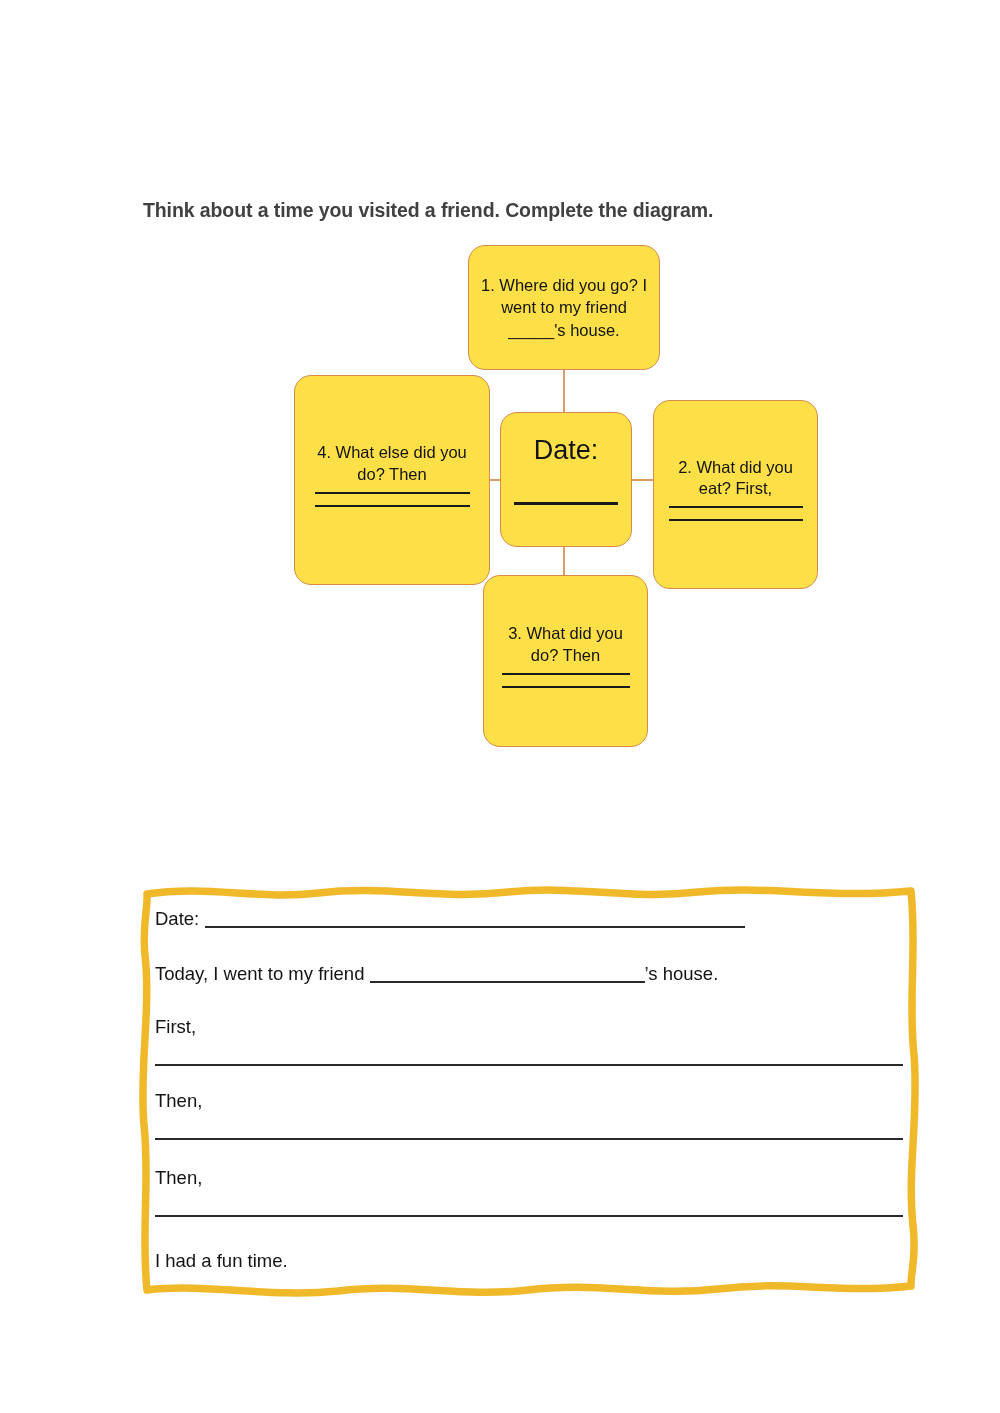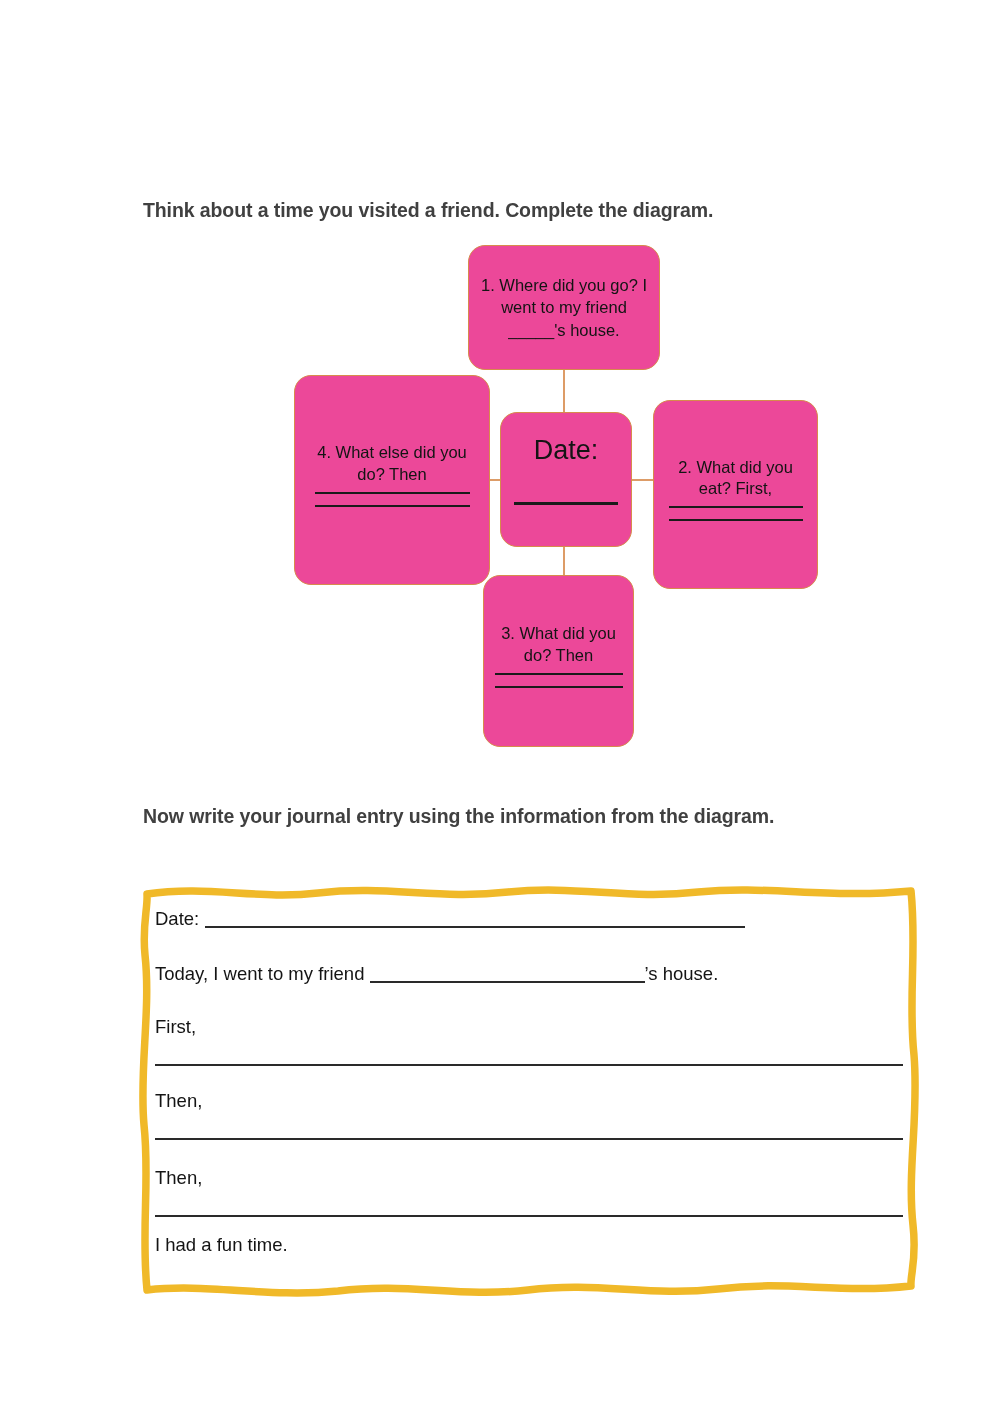--- a/index.html
+++ b/index.html
@@ -55,21 +55,21 @@
     position: absolute;
     left: 0; top: 0;
     width: 570px;
     height: 515px;
     pointer-events: none;
   }
 
   .node {
     position: absolute;
     box-sizing: border-box;
-    background: #ec4899;
+    background: #fde047;
     border: 1.7px solid #D78B4C;
     border-radius: 17px;
     display: flex;
     flex-direction: column;
     justify-content: center;
     align-items: center;
     z-index: 2;
   }
   .node .node-text {
     font-size: 16.5px;
@@ -136,21 +136,21 @@
     top: 165px;
     width: 165px;
     height: 189px;
   }
   #node-right .blank-line { width: 134px; }
 
   
   #node-bottom {
     left: 203px;
     top: 340px;
-    width: 151px;
+    width: 165px;
     height: 172px;
   }
   #node-bottom .blank-line { width: 128px; }
 
   
   #journal {
     position: absolute;
     left: 138px;
     top: 880px;
     width: 782px;
@@ -240,21 +240,20 @@
 
     <div class="node" id="node-bottom">
       <div class="node-text">3. What did you do? Then</div>
       <div class="blank-lines">
         <div class="blank-line"></div>
         <div class="blank-line"></div>
       </div>
     </div>
   </div>
 
-  <div class="heading" id="heading-2">Now write your journal entry using the information from the diagram.</div>
 
   <div id="journal">
 
     <svg id="journal-frame" viewBox="0 0 782 418">
       <path d="M 9 14
                C 70 5, 120 20, 180 13
                C 250 5, 300 20, 370 12
                C 440 5, 490 20, 560 12
                C 630 5, 690 19, 773 11
                L 773 11
@@ -289,20 +288,20 @@
       <div class="j-row" style="top:192px;">
         <span>Then,</span>
       </div>
       <div class="j-rule" style="top:240px; width:748px;"></div>
 
       <div class="j-row" style="top:269px;">
         <span>Then,</span>
       </div>
       <div class="j-rule" style="top:317px; width:748px;"></div>
 
-      <div class="j-row" style="top:336px;">
+      <div class="j-row" style="top:352px;">
         <span>I had a fun time.</span>
       </div>
 
     </div>
   </div>
 
 </div>
 
 </body></html>

